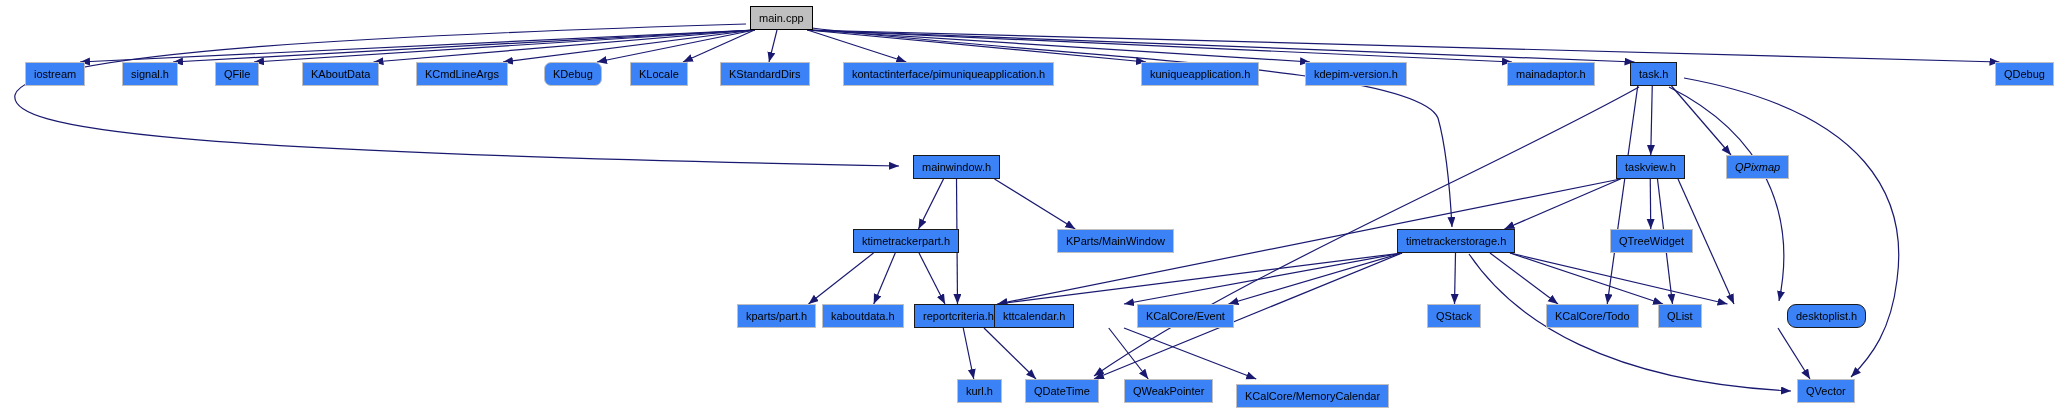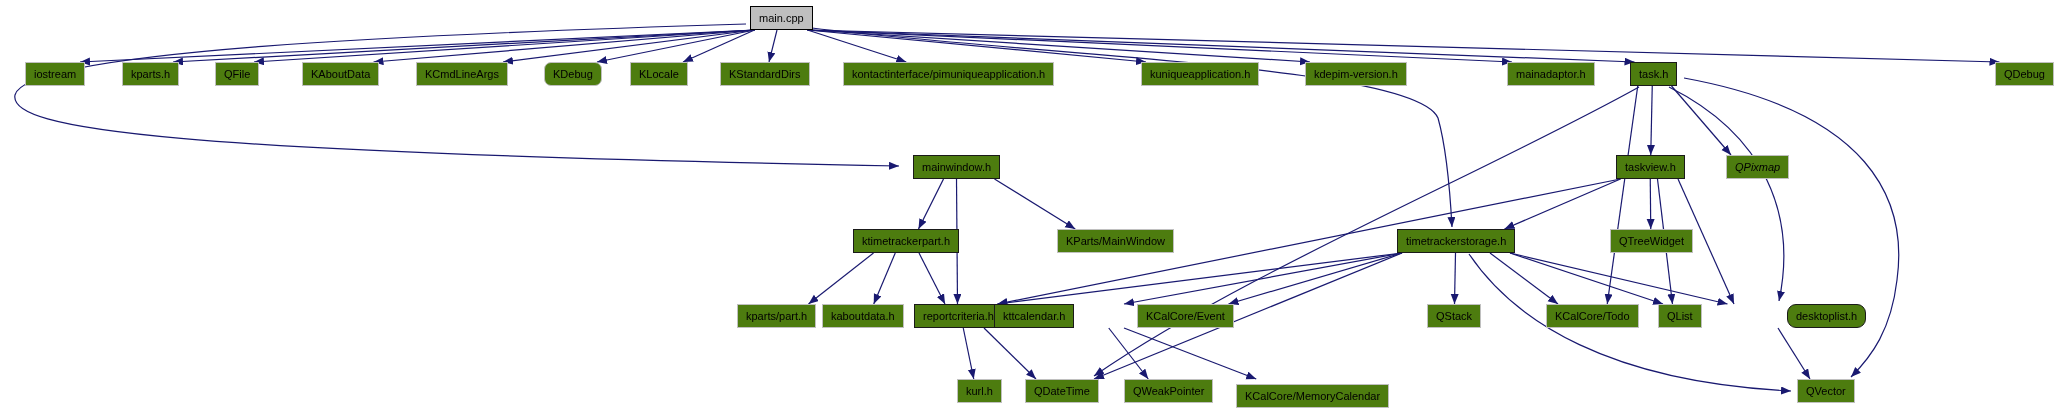--- a/index.html
+++ b/index.html
@@ -1,21 +1,21 @@
 <!DOCTYPE html>
 <html><head>
 <meta charset="utf-8">
 <style>
   html,body{margin:0;padding:0;background:#ffffff;}
   #graph{position:relative;width:2065px;height:411px;background:#ffffff;overflow:hidden;
          font-family:"Liberation Sans",sans-serif;}
   #edges{position:absolute;left:0;top:0;width:2065px;height:411px;}
   .node{position:absolute;box-sizing:border-box;white-space:nowrap;
         font-size:11px;line-height:14px;padding:4px 8px;
-        background:#4d7c0f;color:#000000;border:1px solid #c0c0c0;text-align:center;}
+        background:#3b82f6;color:#000000;border:1px solid #c0c0c0;text-align:center;}
   .node.linked{border:1px solid #1a1a1a;}
   .node.main{background:#bfbfbf;border:1px solid #000000;font-weight:normal;}
 </style>
 </head>
 <body>
 
 <div id="graph">
   <svg id="edges" width="2065" height="411" viewBox="0 0 2065 411" xmlns="http://www.w3.org/2000/svg">
     <defs>
       <marker id="arrow" markerUnits="userSpaceOnUse" markerWidth="11" markerHeight="9" refX="10" refY="4" orient="auto">
@@ -68,21 +68,21 @@
         <path d="M 1402 253 L 1094 379" fill="none" stroke="#191970" stroke-width="1.2" marker-end="url(#arrow)"></path>
         <path d="M 1469 254 C 1515 322 1610 382 1791 391" fill="none" stroke="#191970" stroke-width="1.2" marker-end="url(#arrow)"></path>
         <path d="M 1108.75 328 L 1148.25 379" fill="none" stroke="#191970" stroke-width="1.2" marker-end="url(#arrow)"></path>
         <path d="M 1124 328 L 1256.25 379" fill="none" stroke="#191970" stroke-width="1.2" marker-end="url(#arrow)"></path>
         <path d="M 1778 328 L 1810 379" fill="none" stroke="#191970" stroke-width="1.2" marker-end="url(#arrow)"></path>
       </g>
   </svg>
 
 <div class="node main" style="top: 6px; left: 750px;">main.cpp</div>
     <div class="node plain" style="top: 62px; left: 25px;">iostream</div>
-    <div class="node plain" style="top: 62px; left: 122px;">kparts.h</div>
+    <div class="node plain" style="top: 62px; left: 122px;">signal.h</div>
     <div class="node plain" style="top: 62px; left: 215px;">QFile</div>
     <div class="node plain" style="top: 62px; left: 302px;">KAboutData</div>
     <div class="node plain" style="top: 62px; left: 416px;">KCmdLineArgs</div>
     <div class="node plain" style="top: 62px; left: 544px; border-radius: 7px;">KDebug</div>
     <div class="node plain" style="top: 62px; left: 630px;">KLocale</div>
     <div class="node plain" style="top: 62px; left: 720px;">KStandardDirs</div>
     <div class="node plain" style="top: 62px; left: 843px;">kontactinterface/pimuniqueapplication.h</div>
     <div class="node plain" style="top: 62px; left: 1141px;">kuniqueapplication.h</div>
     <div class="node plain" style="top: 62px; left: 1305px;">kdepim-version.h</div>
     <div class="node plain" style="top: 62px; left: 1507px;">mainadaptor.h</div>

